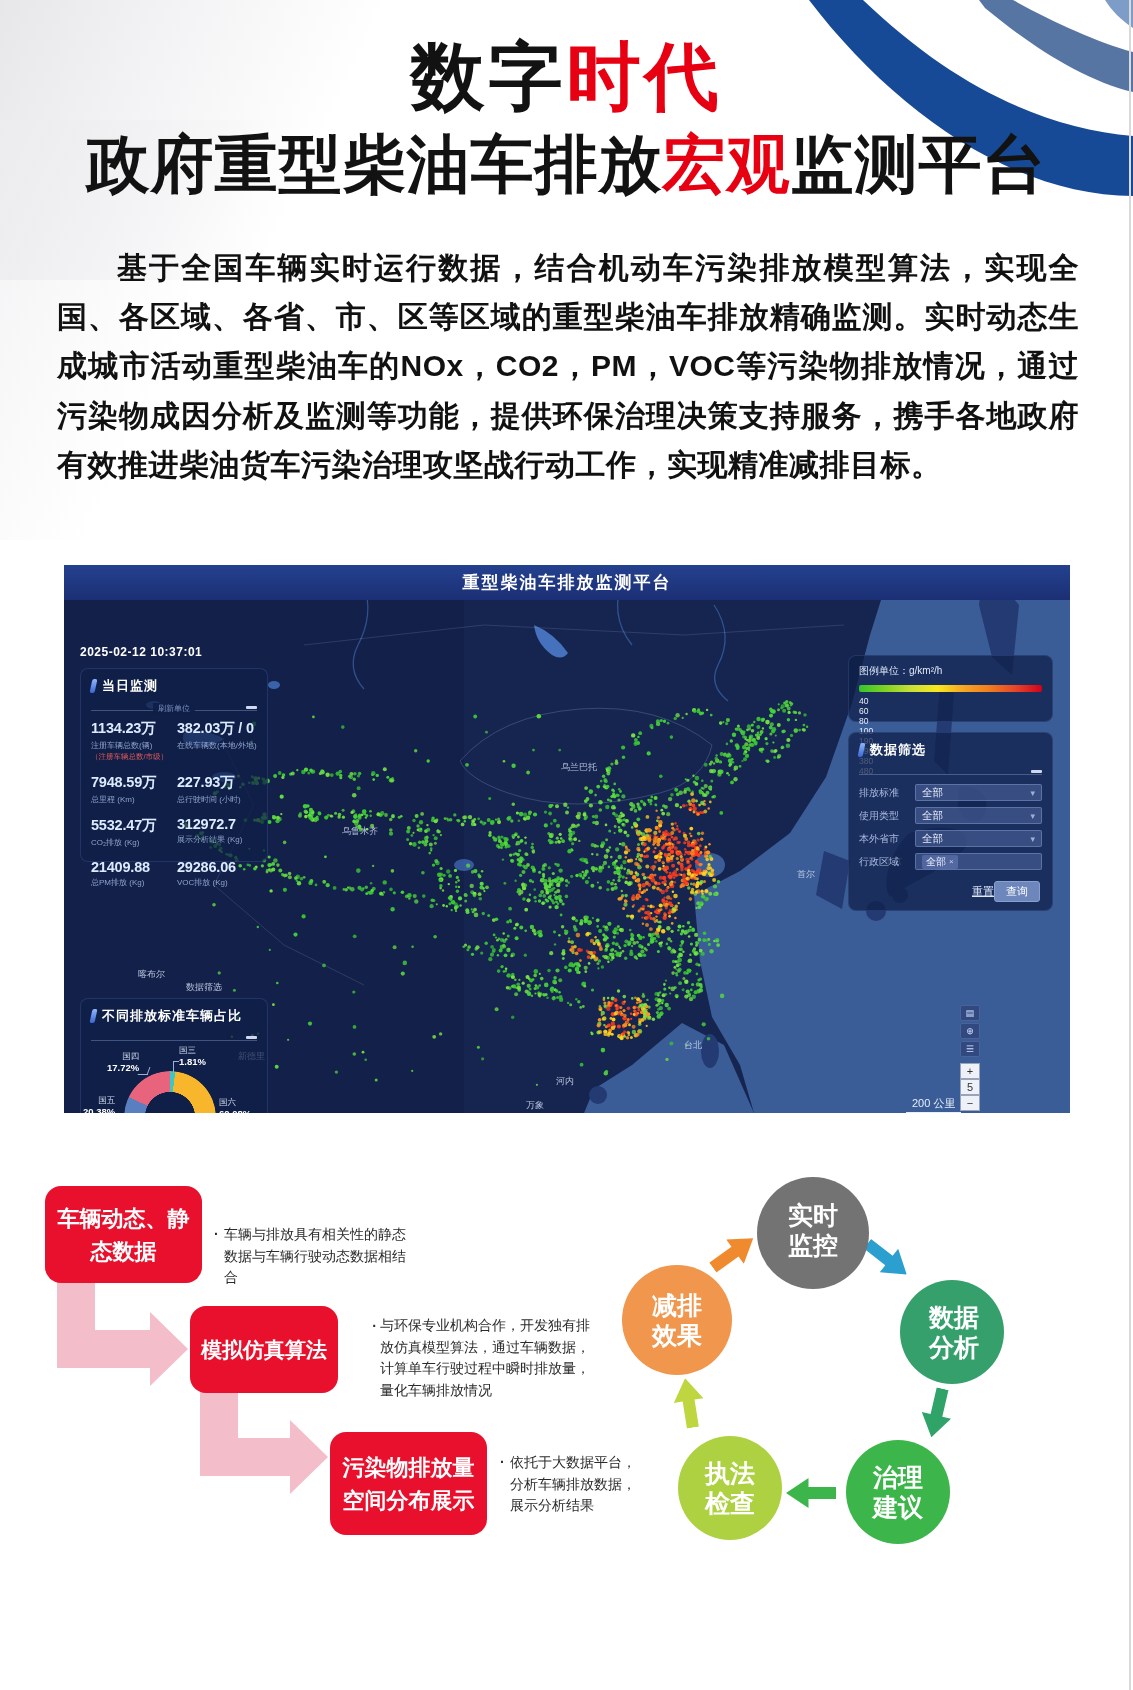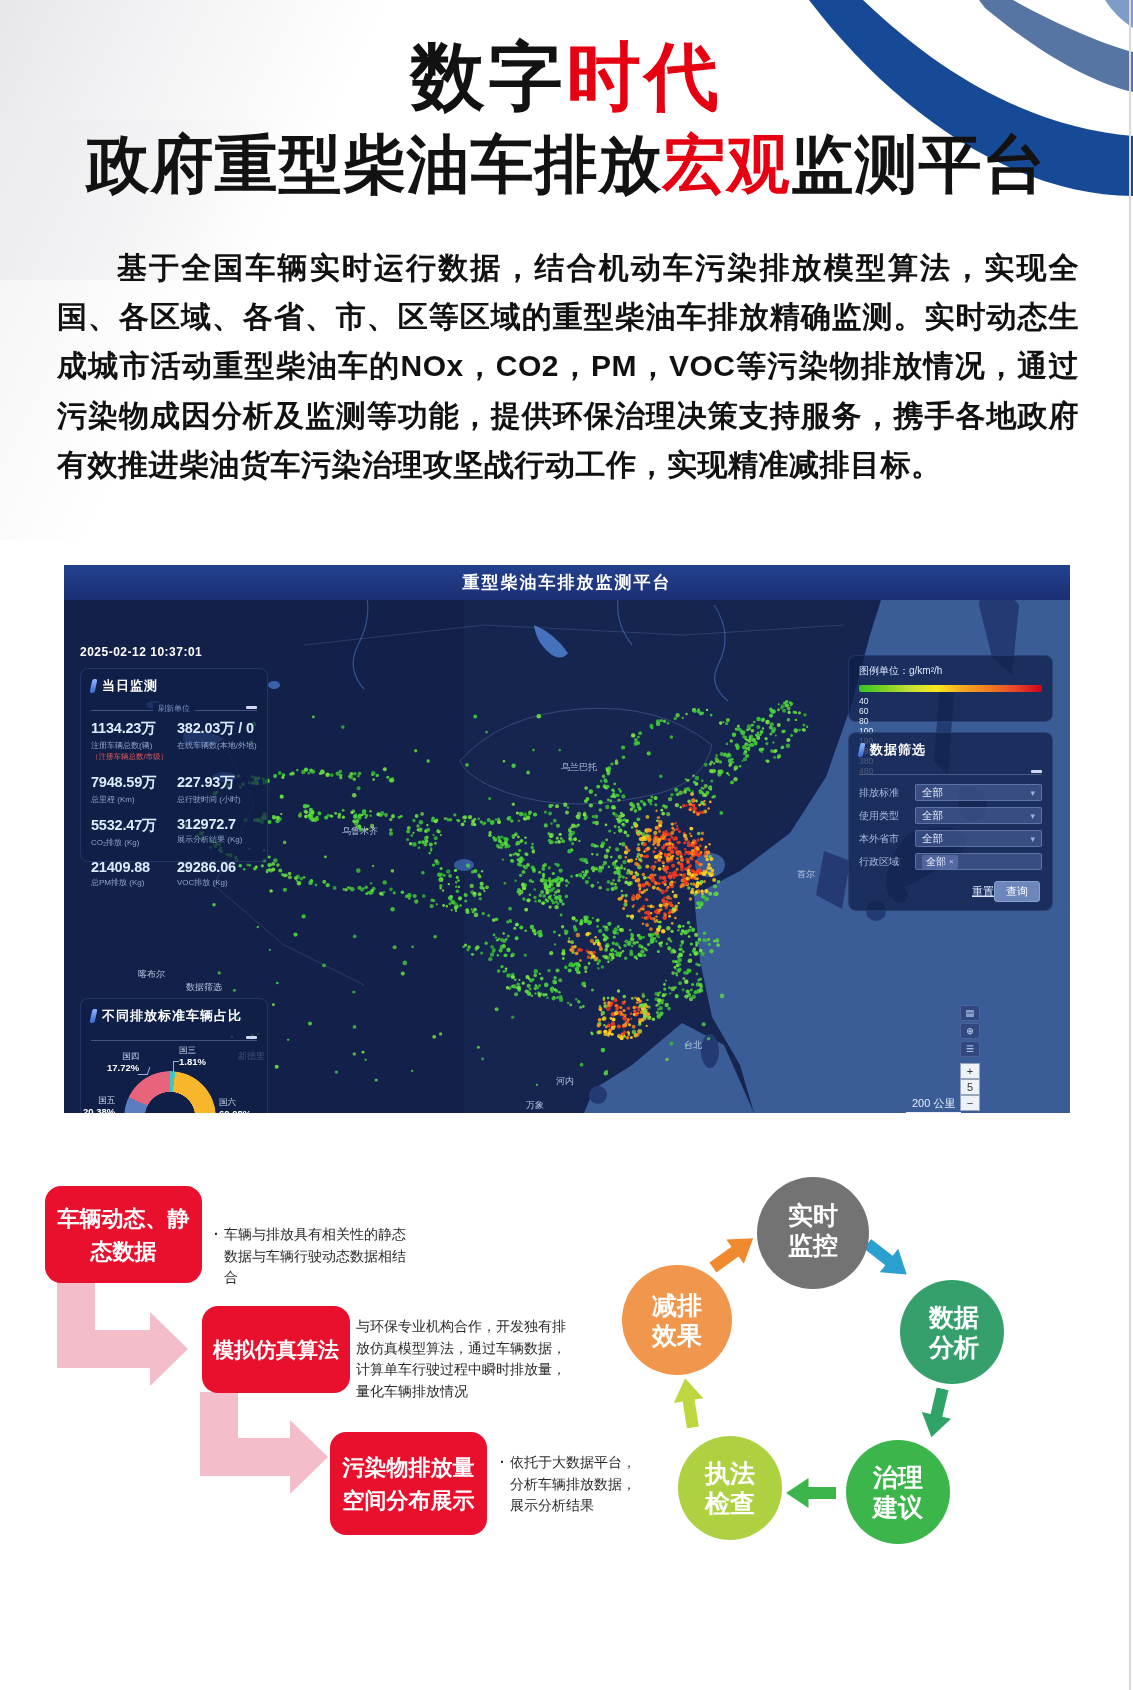--- a/index.html
+++ b/index.html
@@ -93,27 +93,27 @@
   .map-zoom button { width:20px; height:16px; background:#eef1f7; border:1px solid #9aa4b8; color:#333;
     font-size:11px; line-height:1; cursor:pointer; }
   .map-scale { position:absolute; left:842px; top:531px; color:#e8eefc; font-size:11px; z-index:4;
     border-bottom:1px solid #e8eefc; padding:0 6px 1px 6px; }
 
   
   .fbox { position:absolute; background:#e8102d; border-radius:16px; color:#fff; font-weight:700;
     display:flex; align-items:center; justify-content:center; text-align:center; z-index:2; }
   .fb1 { left:45px;  top:1186px; width:157px; height:97px;  font-size:22px; }
   .fb1 span { width:140px; line-height:1.5; }
-  .fb2 { left:190px; top:1306px; width:148px; height:87px;  font-size:21px;margin-left:12px; }
+  .fb2 { left:190px; top:1306px; width:148px; height:87px;  font-size:21px; }
   .fb3 { left:330px; top:1432px; width:157px; height:103px; font-size:22px; }
   .fb3 span { width:140px; line-height:1.5; }
   .fnote { position:absolute; font-size:14px; color:#2b2b2b; line-height:1.55; padding-left:12px; }
   .fnote::before { content:"·"; position:absolute; left:2px; top:0; font-weight:700; }
   .fn1 { left:212px; top:1224px; width:206px; }
-  .fn2 { left:344px; top:1316px; width:222px; }
+  .fn2 { left:368px; top:1316px; width:222px;font-family:Liberation Mono, monospace; }
   .fn3 { left:498px; top:1452px; width:140px; }
   .flow-arrows { position:absolute; left:0; top:1180px; z-index:1; }
 
   
   .circle { position:absolute; border-radius:50%; display:flex; align-items:center; justify-content:center;
     color:#fff; font-weight:700; font-size:25px; text-align:center; z-index:2; }
   .circle span { width:54px; line-height:1.2; }
   .cy0 { left:757px; top:1177px; width:112px; height:112px; }
   .cy1 { left:900px; top:1280px; width:104px; height:104px; }
   .cy2 { left:846px; top:1440px; width:104px; height:104px; }

